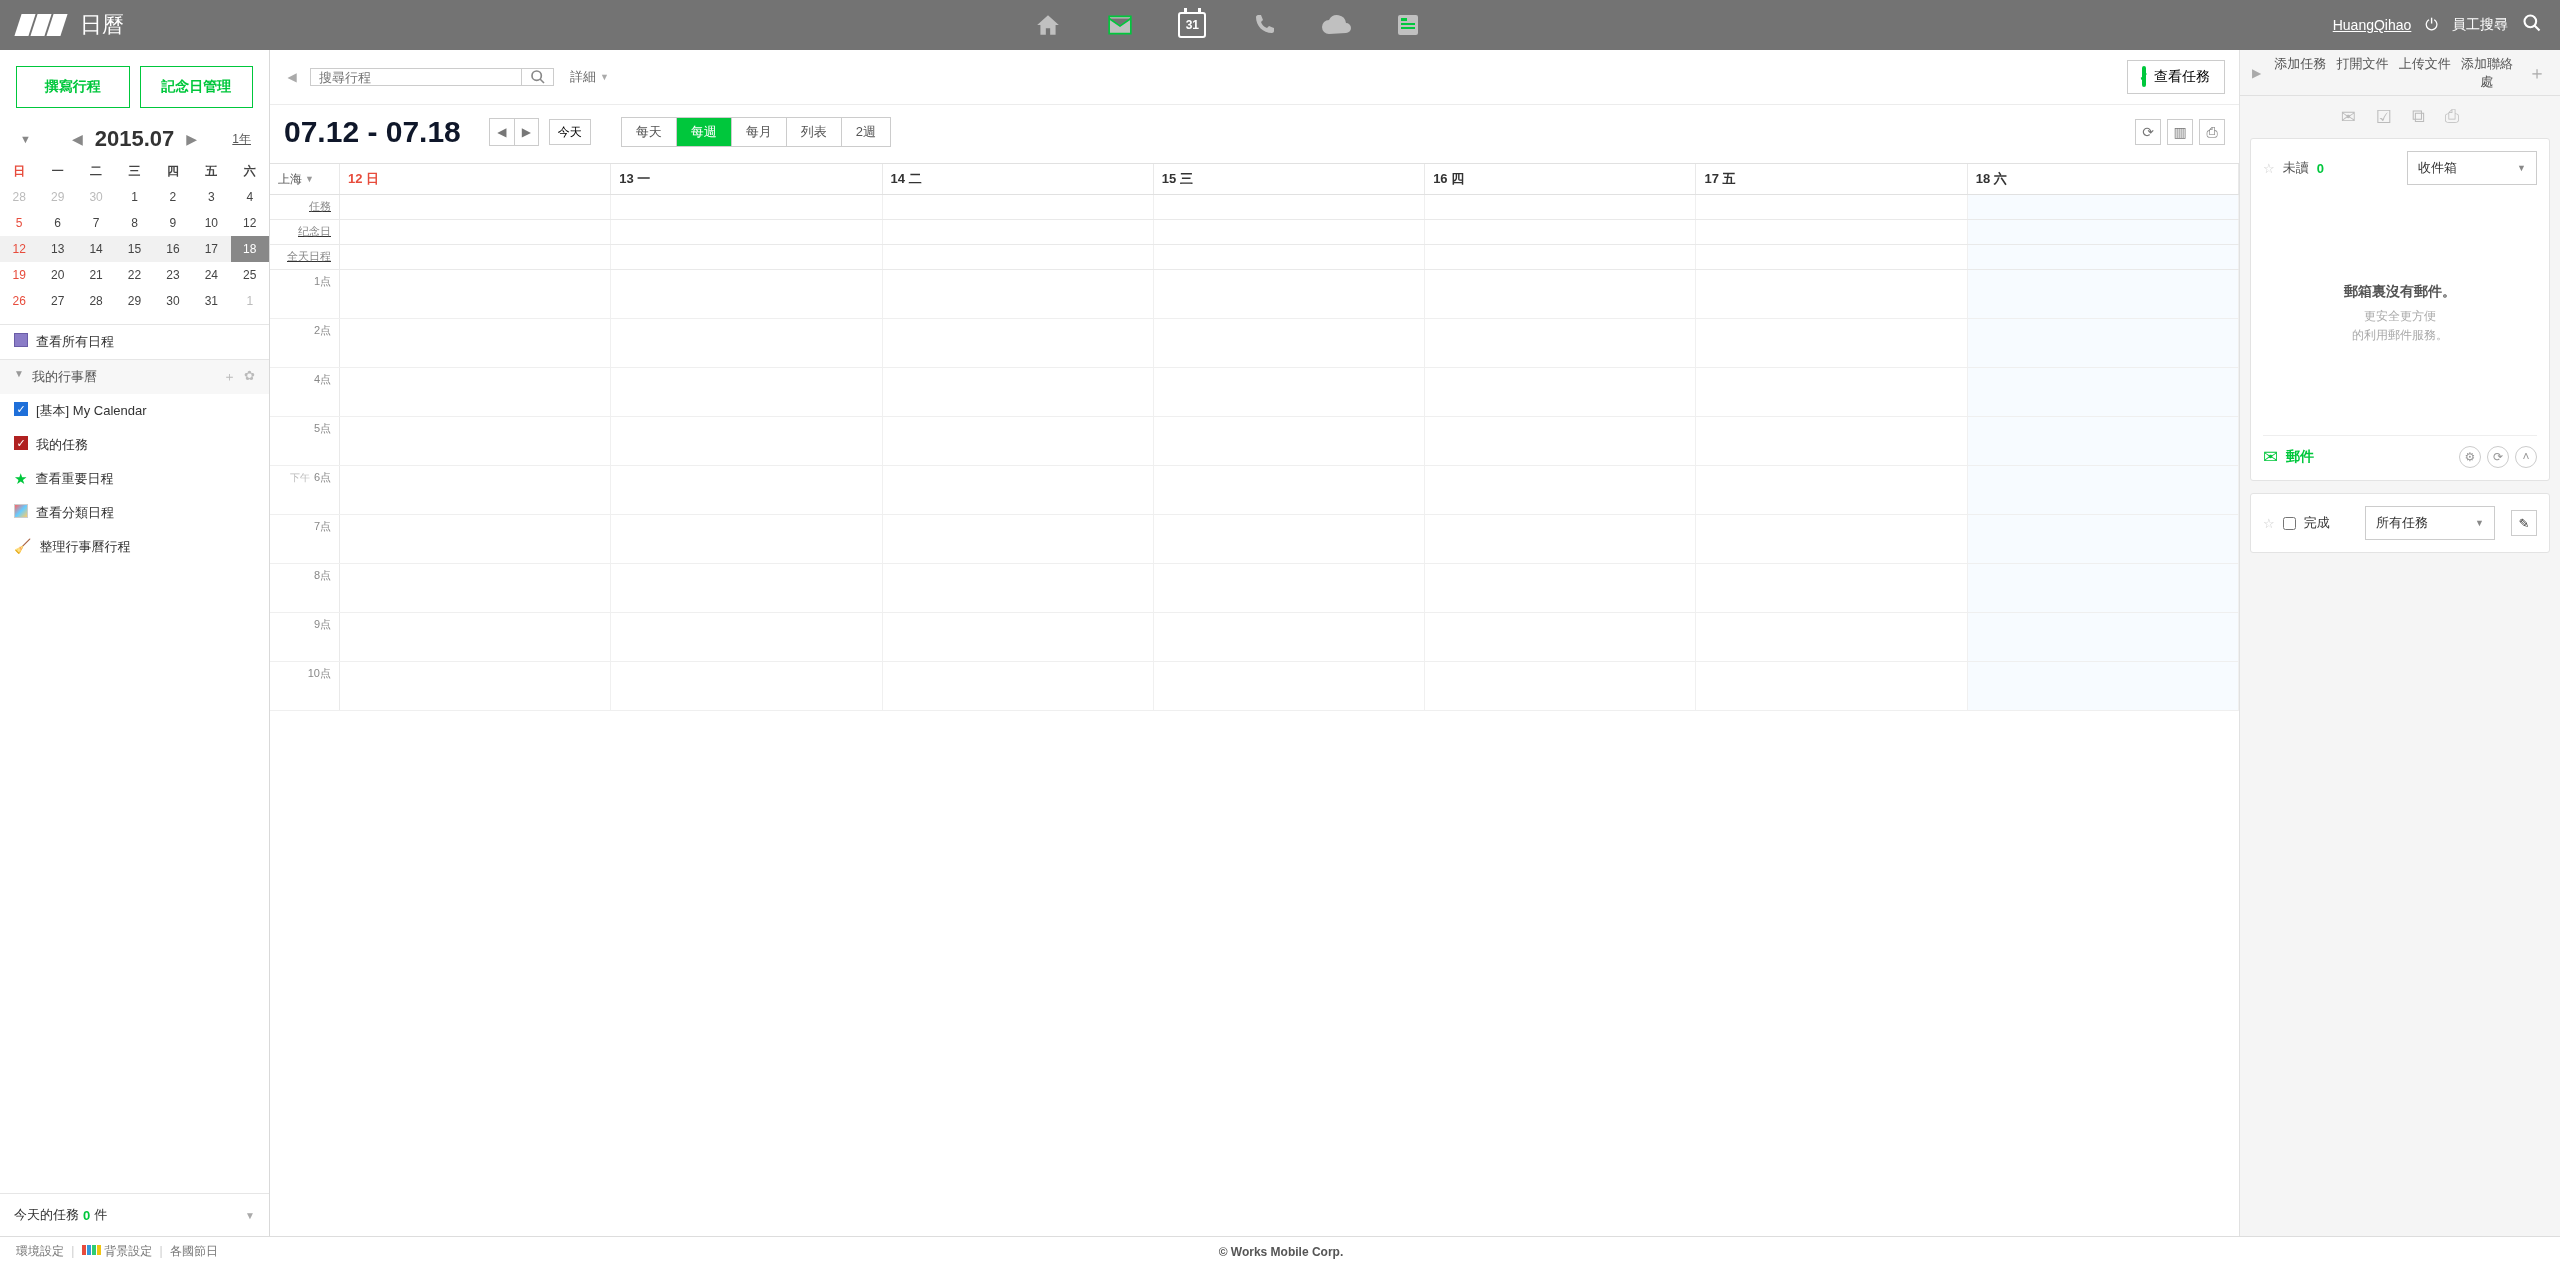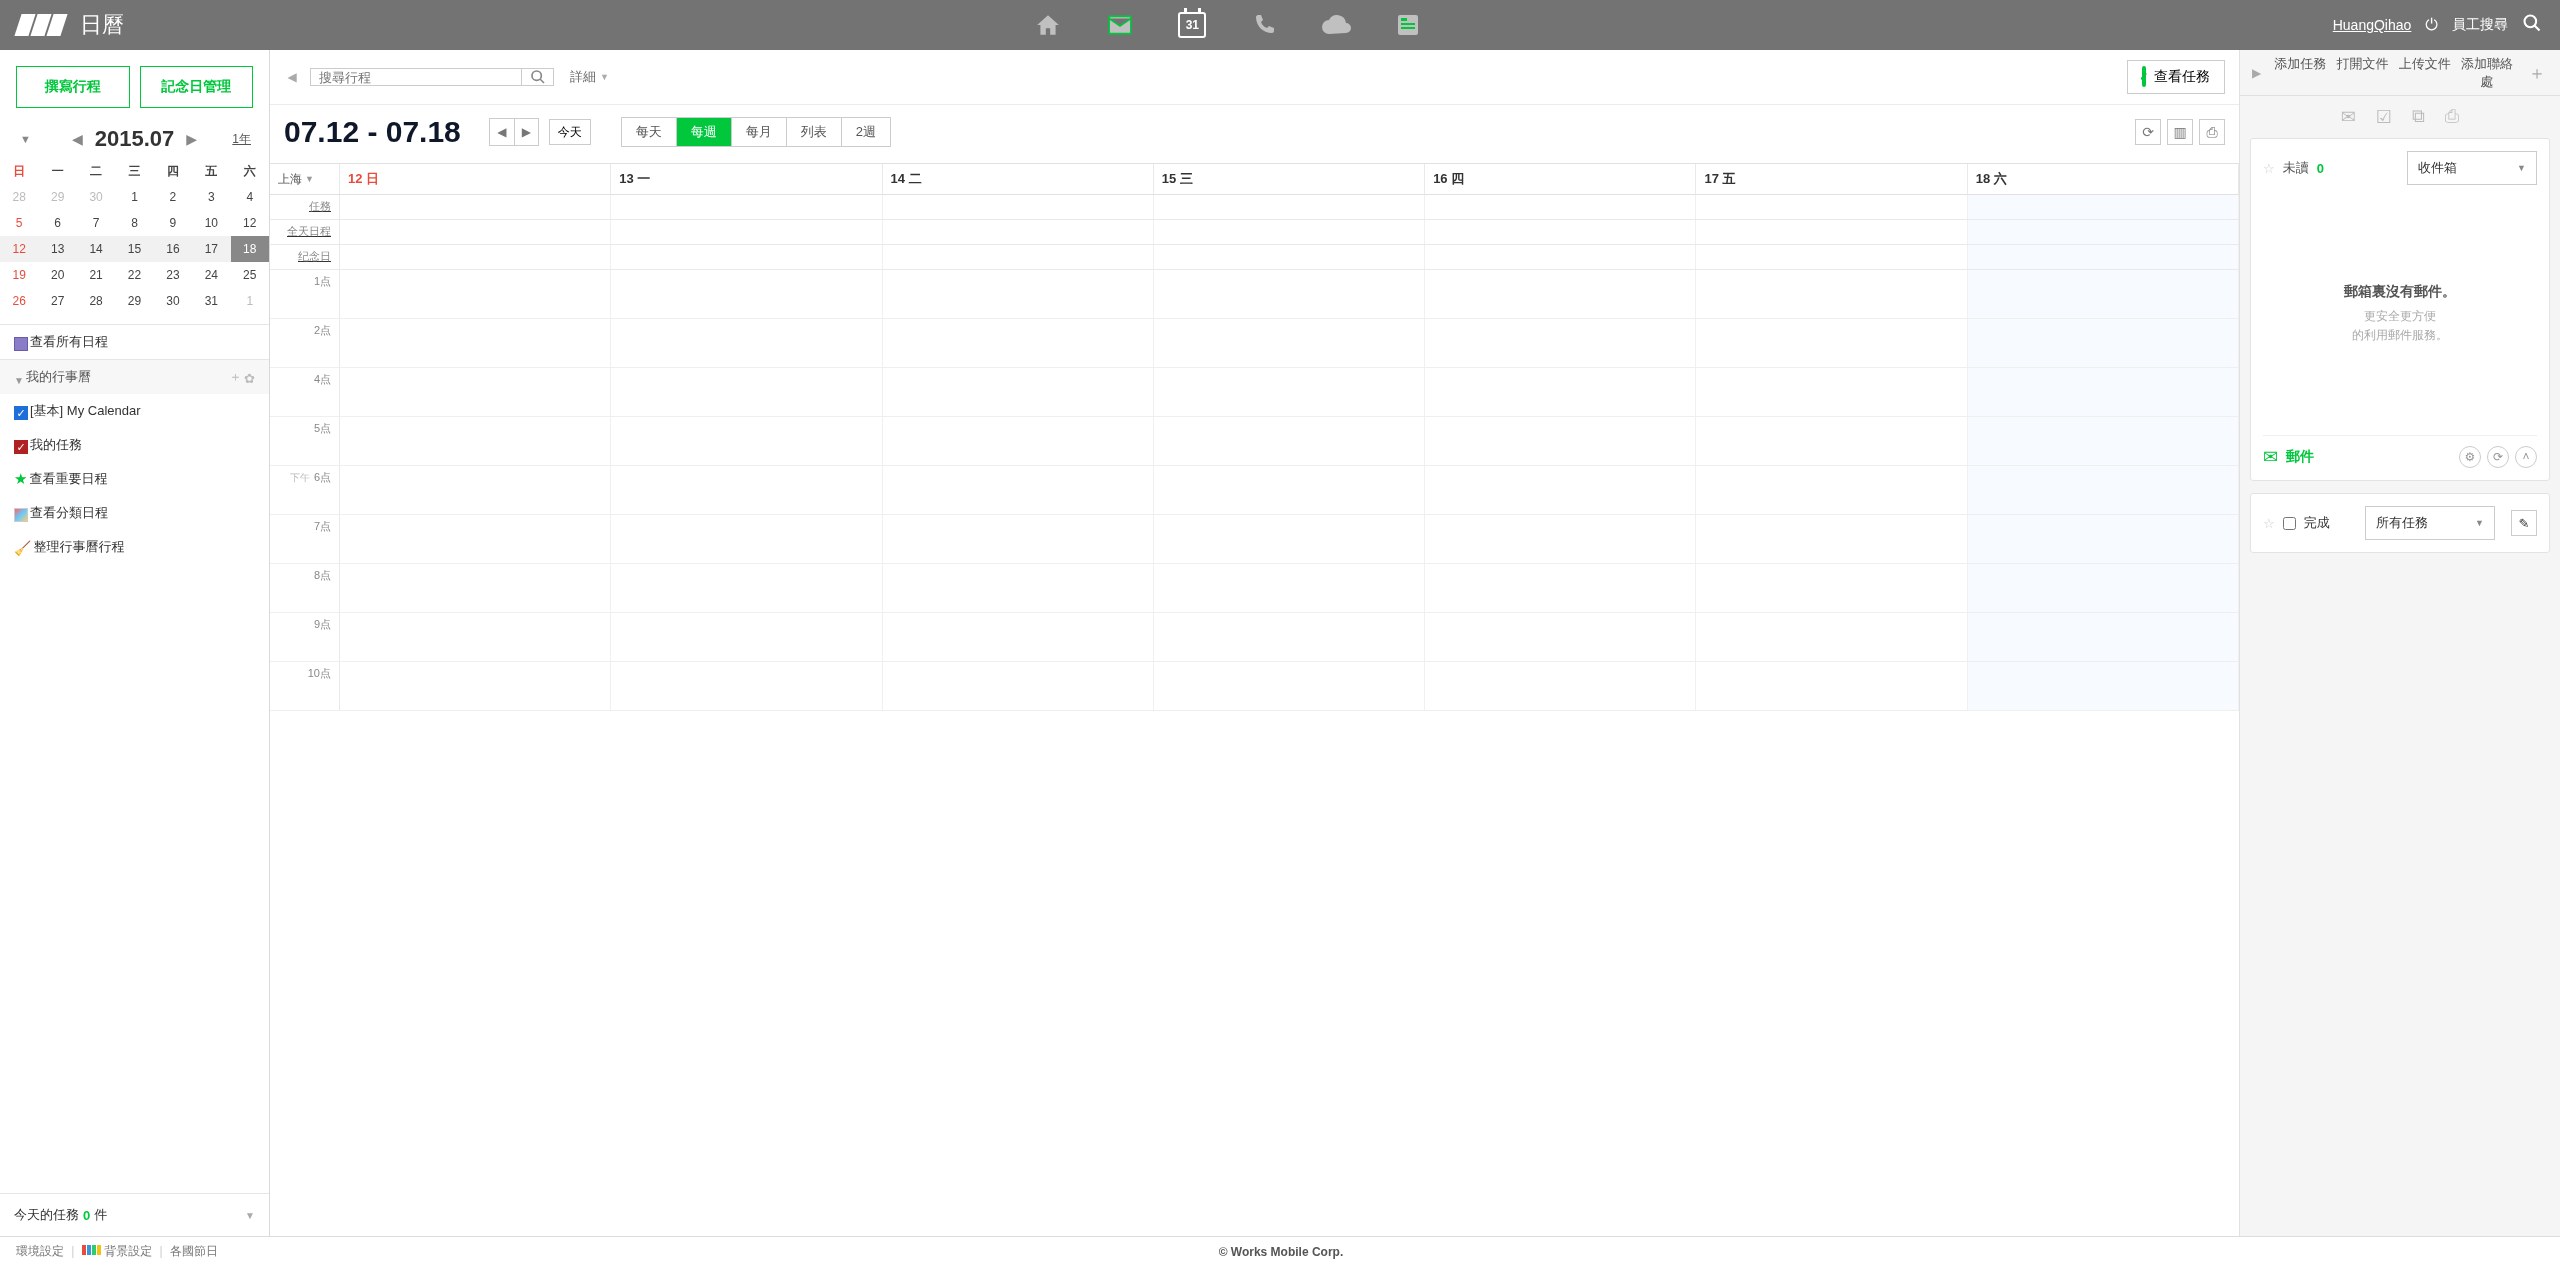--- a/index.html
+++ b/index.html
@@ -36,21 +36,21 @@
 .minical-hdr .yearbtn { position: absolute; right: 18px; font-size: 12px; cursor: pointer; color: #555; text-decoration: underline; }
 .minical { width: 100%; border-collapse: collapse; table-layout: fixed; margin: 0 auto; }
 .minical th, .minical td { text-align: center; height: 26px; font-size: 12px; color: #444; }
 .minical th { color: #444; font-weight: 600; }
 .minical td { cursor: pointer; }
 .minical .sun { color: #e74c3c; }
 .minical .dim { color: #bbb; }
 .minical .hl-row td { background: #f1f1f1; }
 .minical .today { background: #888 !important; color: #fff !important; }
 .side-section { border-top: 1px solid #e6e6e6; }
-.side-row { display: flex; align-items: flex-end; padding: 8px 14px; font-size: 13px; cursor: pointer; gap: 2px; }
+.side-row { display: flex; align-items: flex-start; padding: 8px 14px; font-size: 13px; cursor: pointer; gap: 8px; }
 .side-row.header { background: #f7f7f7; color: #555; }
 .side-row .exp { color: #999; font-size: 10px; }
 .side-row .spacer { flex: 1; }
 .side-row .tool { color: #bbb; cursor: pointer; font-size: 13px; }
 .chk { width: 14px; height: 14px; border: 1px solid #999; display: inline-flex; align-items: center; justify-content: center; font-size: 11px; color: #fff; }
 .chk.blue { background: #1e6fd9; border-color: #1e6fd9; }
 .chk.red { background: #b02121; border-color: #b02121; }
 .star-ic { color: #00c73c; font-size: 15px; }
 .cat-ic { width: 14px; height: 14px; background: linear-gradient(135deg,#f66,#6cf,#fc6); border: 1px solid #ccc; }
 .brush-ic { font-size: 14px; }
@@ -385,31 +385,31 @@
               <div class="label">任務</div>
               <div class="cell"></div>
               <div class="cell"></div>
               <div class="cell"></div>
               <div class="cell"></div>
               <div class="cell"></div>
               <div class="cell"></div>
               <div class="cell sat"></div>
             </div>
             <div class="wg-allrow">
+              <div class="label">纪念日</div>
+              <div class="cell"></div>
+              <div class="cell"></div>
+              <div class="cell"></div>
+              <div class="cell"></div>
+              <div class="cell"></div>
+              <div class="cell"></div>
+              <div class="cell sat"></div>
+            </div>
+            <div class="wg-allrow">
               <div class="label">全天日程</div>
-              <div class="cell"></div>
-              <div class="cell"></div>
-              <div class="cell"></div>
-              <div class="cell"></div>
-              <div class="cell"></div>
-              <div class="cell"></div>
-              <div class="cell sat"></div>
-            </div>
-            <div class="wg-allrow">
-              <div class="label">纪念日</div>
               <div class="cell"></div>
               <div class="cell"></div>
               <div class="cell"></div>
               <div class="cell"></div>
               <div class="cell"></div>
               <div class="cell"></div>
               <div class="cell sat"></div>
             </div>
           </div>
         <div class="wg-hours" id="wg-hours">

